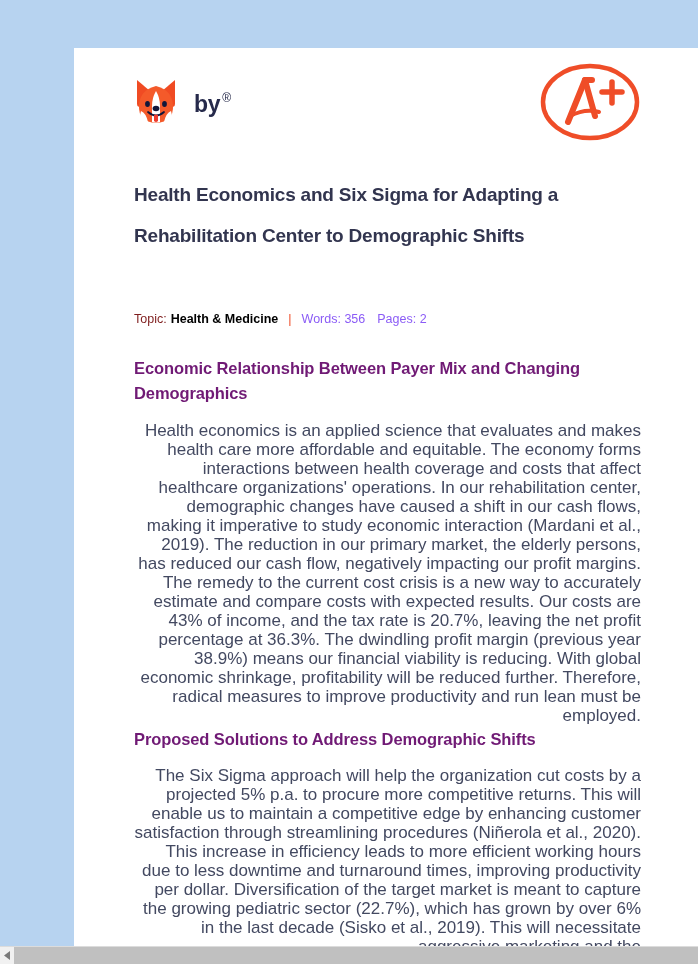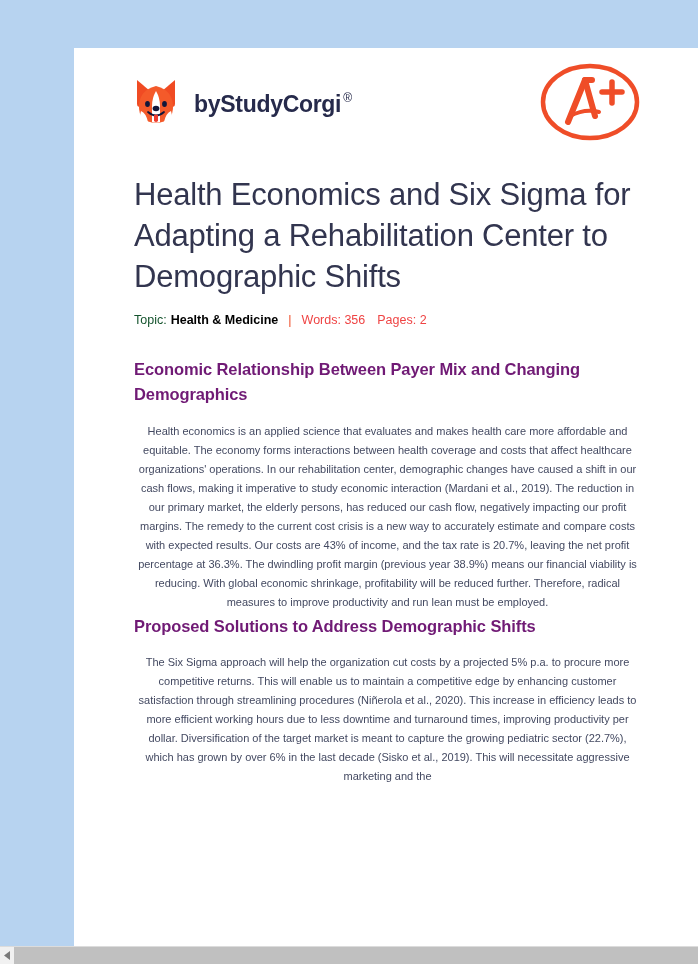--- a/index.html
+++ b/index.html
@@ -67,58 +67,58 @@
     top: 1px;
     margin-left: 2px;
     font-weight: normal;
   }
 
   .grade-badge { display: block; }
 
   
   .doc-title {
     margin: 22px 0 0 0;
-    font-size: 31px;
+    font-size: 19px;
     line-height: 41px;
-    font-weight: normal;
+    font-weight: bold;
     color: #32354f;
     letter-spacing: -0.2px;
   }
 
   
   .meta {
     margin-top: 16px;
     font-size: 12.5px;
     color: #8b8f9e;
     display: flex;
     align-items: baseline;
     flex-wrap: wrap;
   }
-  .meta .m-label { color: #14532d; }
+  .meta .m-label { color: #7f1d1d; margin-top: 40px; }
   .meta .m-strong { color: #000000; font-weight: bold; margin-left: 4px; }
   .meta .m-sep { color: #ef4d28; margin: 0 10px; font-weight: normal; }
-  .meta .m-item { color: #ef4444; margin-right: 12px; }
+  .meta .m-item { color: #8b5cf6; margin-right: 12px; }
   .meta .m-item:last-child { margin-right: 4px; }
 
   
   .h2 {
     font-size: 16.5px;
     line-height: 24.5px;
     font-weight: bold;
     color: #701a75;
     margin: 30px 0 0 0;
     letter-spacing: -0.1px;
   }
 
   .para {
-    font-size: 11px;
+    font-size: 17px;
     line-height: 19px;
     color: #434961;
     margin: 16px 0 0 0;
-    text-align: center;
+    text-align: right;
   }
   .para.tight { margin-top: 14px; }
 
   .h2.inline-after { margin-top: 2px; }
 
   
   #hscroll {
     position: absolute;
     left: 0;
     bottom: 0;
@@ -176,21 +176,20 @@
 
               <ellipse cx="22" cy="30.5" rx="3.4" ry="2.8" fill="#12173a"></ellipse>
 
               <path d="M14 34 Q22 41 30 34" stroke="#12173a" stroke-width="1.8" fill="none" stroke-linecap="round"></path>
 
               <path d="M20 37 Q22 36 24 37 L24 43 Q22 45 20 43 Z" fill="#ef3b2e"></path>
             </svg>
           </span>
           <span class="brand-text">
             <span>by </span>
-              <span>StudyCorgi</span>
               <span class="reg">®</span>
           </span>
         </div>
 
         <span class="grade-badge">
           <svg width="102" height="84" viewBox="0 0 102 84" xmlns="http://www.w3.org/2000/svg">
             <ellipse cx="51" cy="42" rx="47" ry="36" fill="none" stroke="#ef4d28" stroke-width="4.5"></ellipse>
 
             <path d="M29 62 L46 20 L53 20" stroke="#ef4d28" stroke-width="6" fill="none" stroke-linecap="round" stroke-linejoin="round"></path>
             <path d="M46 20 L56 56" stroke="#ef4d28" stroke-width="6" fill="none" stroke-linecap="round"></path>

